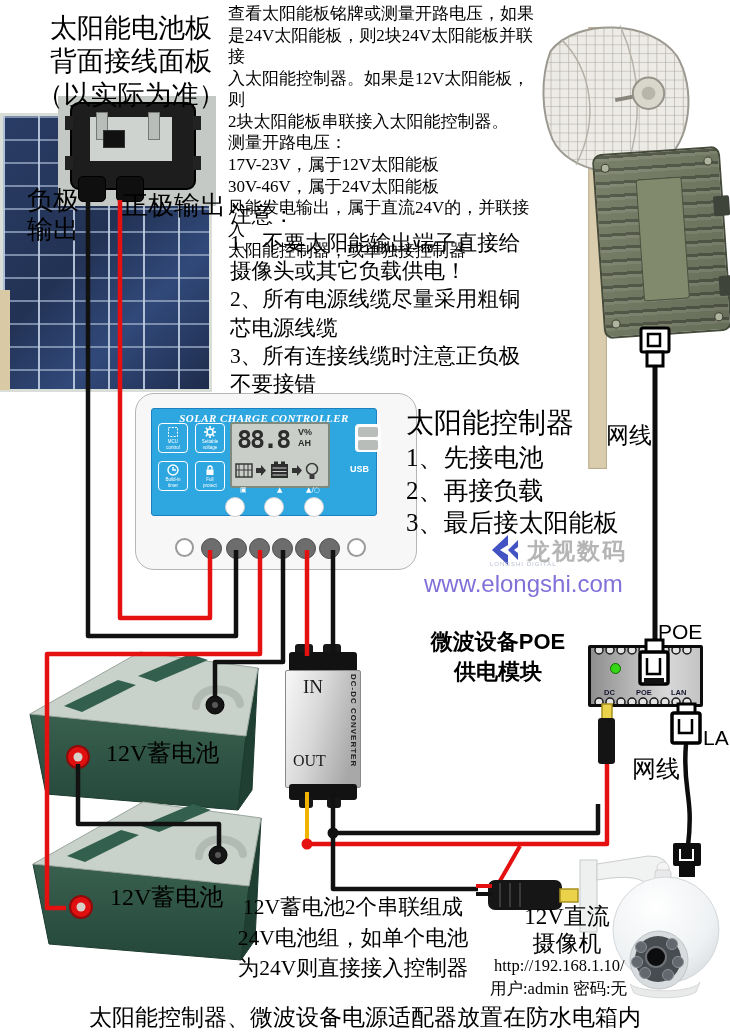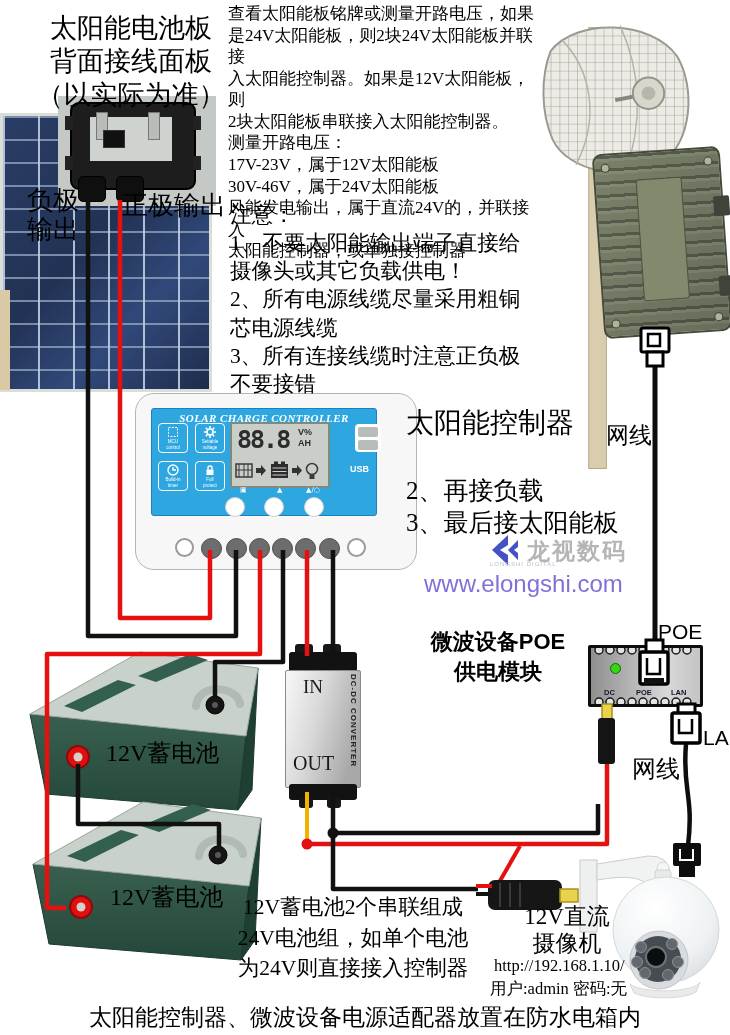--- a/index.html
+++ b/index.html
@@ -62,21 +62,21 @@
             font-family:"Liberation Sans",sans-serif;}
   
   #conv{left:283px;top:644px;width:80px;height:166px;z-index:1;}
   .bump{position:absolute;background:#171717;border-radius:3px;}
   #conv-capt{position:absolute;left:6px;top:8px;width:68px;height:20px;background:#121212;border-radius:3px;}
   #conv-body{position:absolute;left:2px;top:26px;width:76px;height:118px;border-radius:2px;
              background:linear-gradient(105deg,#f4f4f4 5%,#d9d9d9 40%,#a8a8a8 85%);
              border:1px solid #8a8a8a;box-sizing:border-box;}
   #conv-capb{position:absolute;left:6px;top:140px;width:68px;height:16px;background:#121212;border-radius:3px;}
   #conv-in{position:absolute;left:20px;top:32px;font-size:19px;color:#1a1a1a;z-index:2;}
-  #conv-out{position:absolute;left:10px;top:108px;font-size:20px;color:#1a1a1a;z-index:2;}
+  #conv-out{position:absolute;left:10px;top:108px;font-size:16px;color:#1a1a1a;z-index:2;}
   #conv-side{position:absolute;right:5px;top:30px;height:112px;writing-mode:vertical-rl;
              font-size:8px;font-weight:bold;letter-spacing:1px;color:#222;z-index:2;
              font-family:"Liberation Sans",sans-serif;}
   
   #odu{left:598px;top:150px;width:128px;height:185px;z-index:1;transform:rotate(-4deg);
        background:
         repeating-linear-gradient(180deg,rgba(0,0,0,.28) 0 3px,rgba(255,255,255,.08) 3px 6px,transparent 6px 13px),
         linear-gradient(120deg,#7a816b,#666d58);
        border:2px solid #454b3a;border-radius:9px;box-sizing:border-box;}
   #odu-plate{position:absolute;left:40px;top:26px;width:44px;height:120px;background:#828a6e;
@@ -392,20 +392,21 @@
 2、所有电源线缆尽量采用粗铜
 芯电源线缆
 3、所有连接线缆时注意正负极
 不要接错</div>
 
   <div class="txt" style="left:122px;top:189px;font-size:26px;">正极输出</div>
   <div class="txt" style="left:27px;top:186px;font-size:26px;line-height:1.12;">负极
 输出</div>
 
   <div class="txt" style="left:406px;top:405px;font-size:28px;">太阳能控制器</div>
+  <div class="txt" style="left:406px;top:441px;font-size:25px;">1、先接电池</div>
   <div class="txt" style="left:406px;top:474px;font-size:25px;">2、再接负载</div>
   <div class="txt" style="left:406px;top:506px;font-size:25px;">3、最后接太阳能板</div>
 
   <div class="txt" style="left:606px;top:421px;font-size:23px;">网线</div>
 
   <svg class="abs" style="left:488px;top:533px;z-index:9;" width="36" height="34" viewBox="0 0 36 34">
     <polygon points="20,2 4,17 20,32 20,22 12,17 20,12" fill="#4353c4"></polygon>
     <polygon points="30,7 20,17 30,27 30,20 26,17 30,14" fill="#4353c4"></polygon>
   </svg>
   <div class="txt sans bold" style="left:527px;top:536px;font-size:23px;color:#b5b5b5;letter-spacing:2px;">龙视数码</div>

